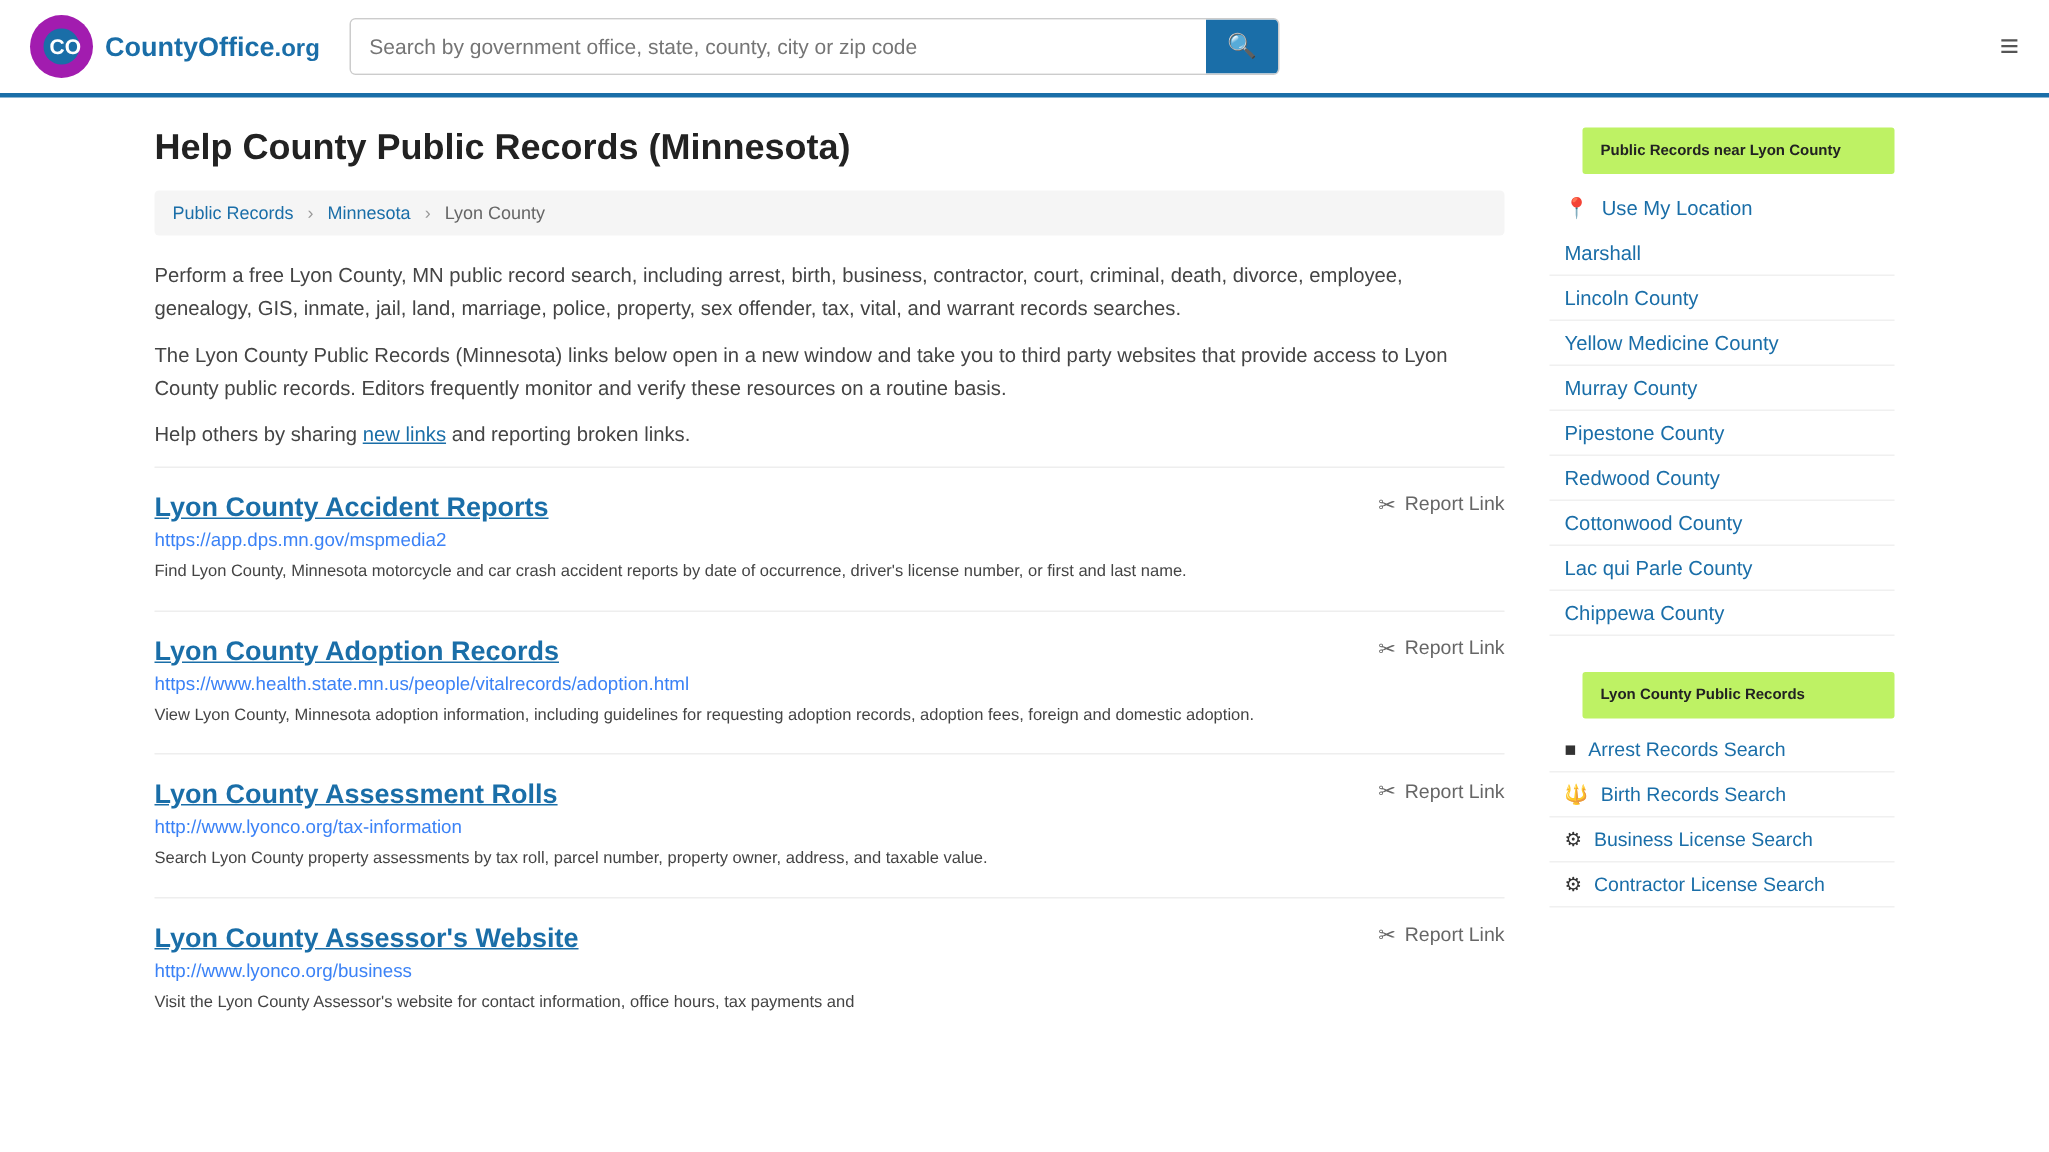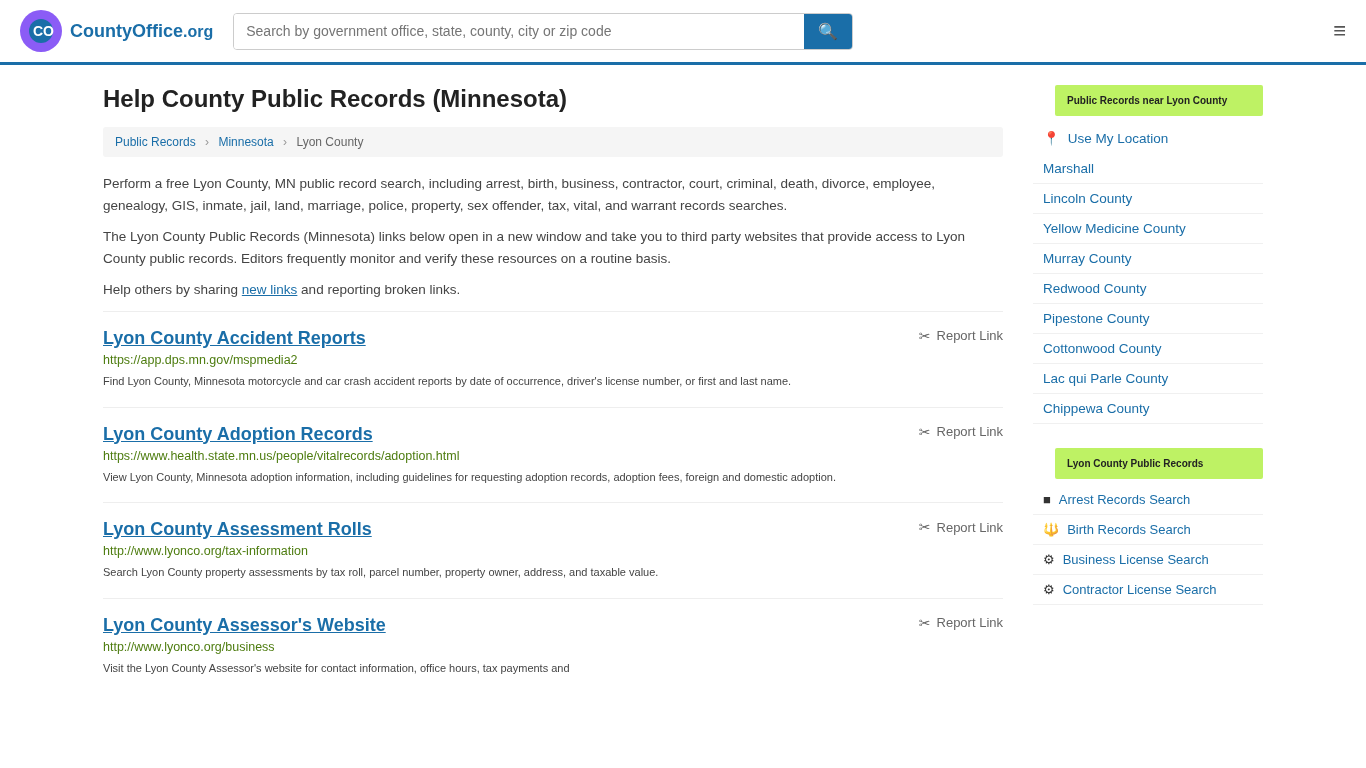--- a/index.html
+++ b/index.html
@@ -17,21 +17,21 @@
     .logo-area {
       display: flex;
       align-items: center;
       gap: 8px;
       text-decoration: none;
     }
     .logo-circle {
       width: 42px;
       height: 42px;
       border-radius: 50%;
-      background: #8b5cf6;
+      background: #a21caf;
       display: flex;
       align-items: center;
       justify-content: center;
       color: white;
       font-size: 18px;
       font-weight: bold;
     }
     .logo-text {
       font-size: 18px;
       color: #333;
@@ -131,21 +131,21 @@
       display: flex;
       align-items: center;
       gap: 6px;
       color: #666;
       font-size: 13px;
       cursor: pointer;
       white-space: nowrap;
     }
     .report-icon { font-size: 14px; }
     .record-url {
-      color: #4d7c0f;
+      color: #3b82f6;
       font-size: 12.5px;
       margin-bottom: 6px;
     }
     .record-desc {
       font-size: 11px;
       color: #444;
       line-height: 1.6;
     }
 
     
@@ -296,22 +296,22 @@
       <div class="sidebar-heading">Public Records near Lyon County</div>
       <div class="use-location">
         <span>📍</span>
         <span>Use My Location</span>
       </div>
       <div id="nearby-items-container">
           <div class="sidebar-item">Marshall</div>
           <div class="sidebar-item">Lincoln County</div>
           <div class="sidebar-item">Yellow Medicine County</div>
           <div class="sidebar-item">Murray County</div>
+          <div class="sidebar-item">Pipestone County</div>
           <div class="sidebar-item">Redwood County</div>
-          <div class="sidebar-item">Pipestone County</div>
           <div class="sidebar-item">Cottonwood County</div>
           <div class="sidebar-item">Lac qui Parle County</div>
           <div class="sidebar-item">Chippewa County</div>
         </div>
     </div>
 
     <div class="sidebar-section">
       <div class="sidebar-heading">Lyon County Public Records</div>
       <div id="lyon-items-container">
           <div class="sidebar-records-item">

